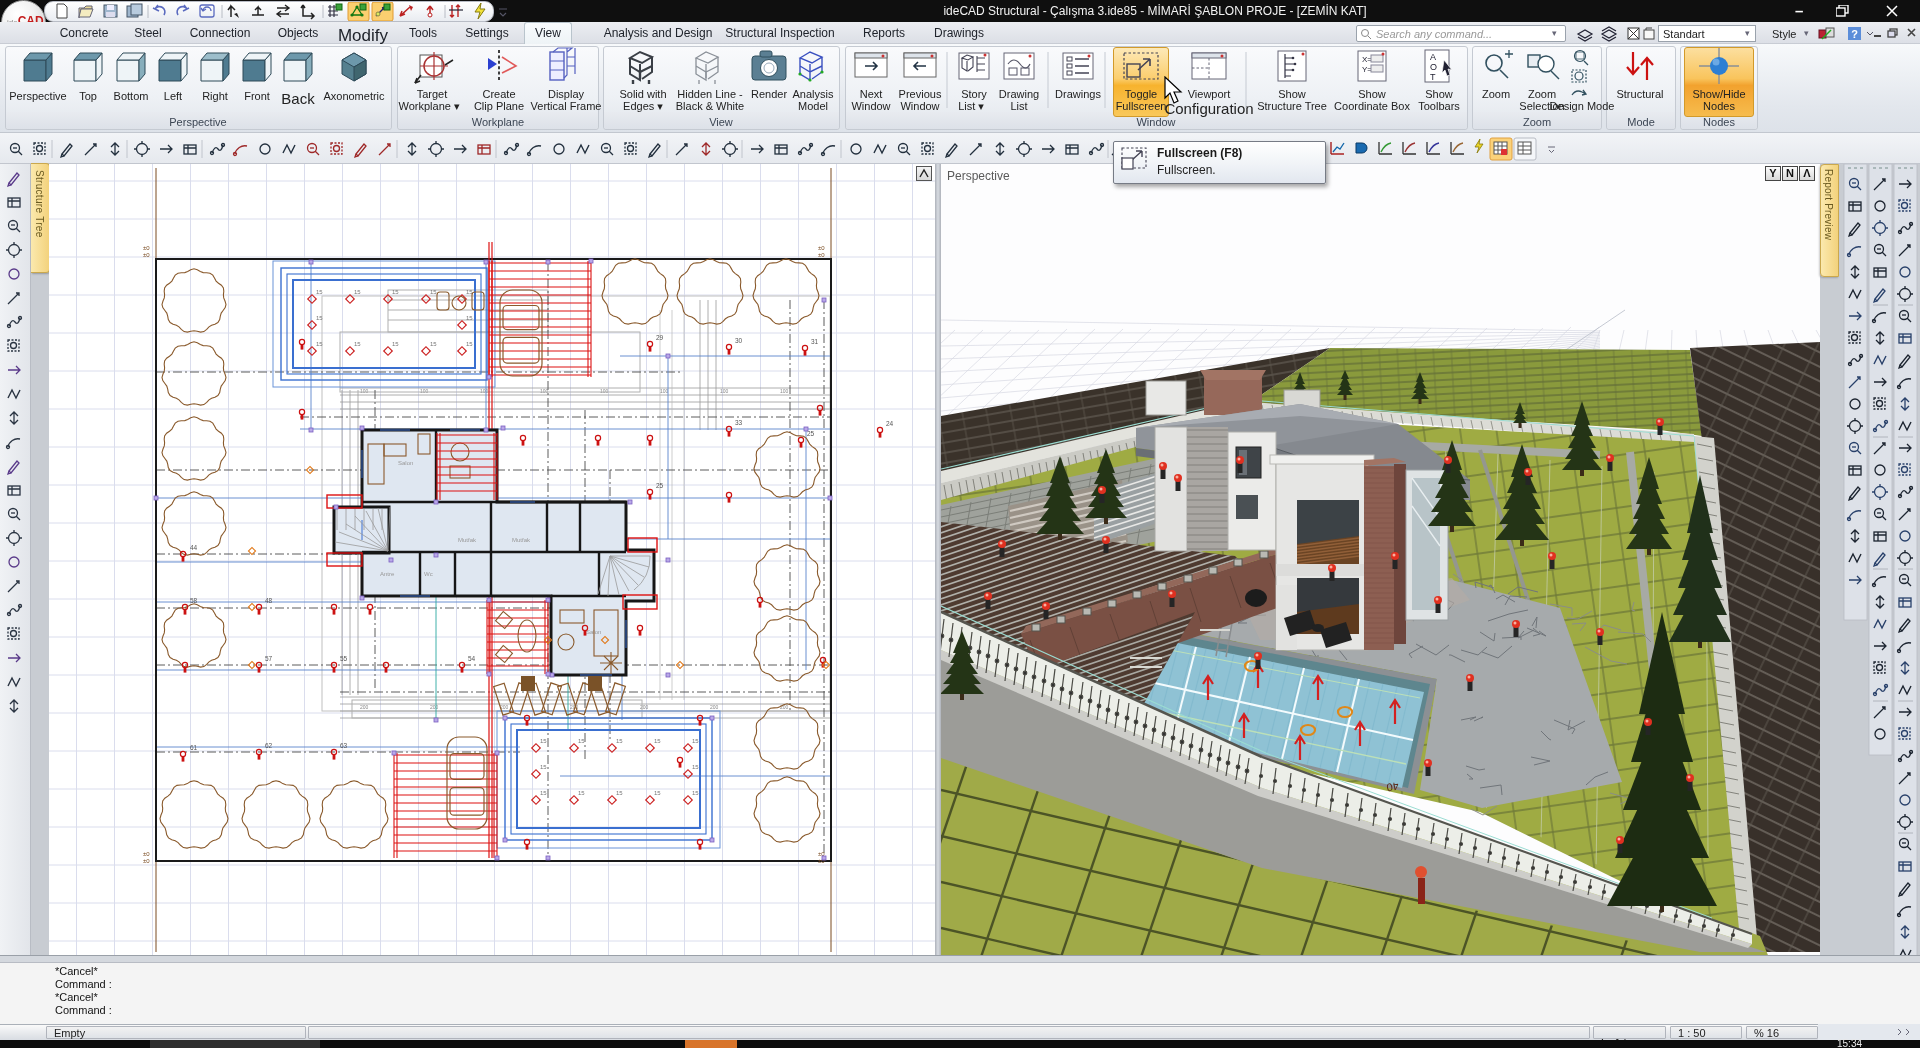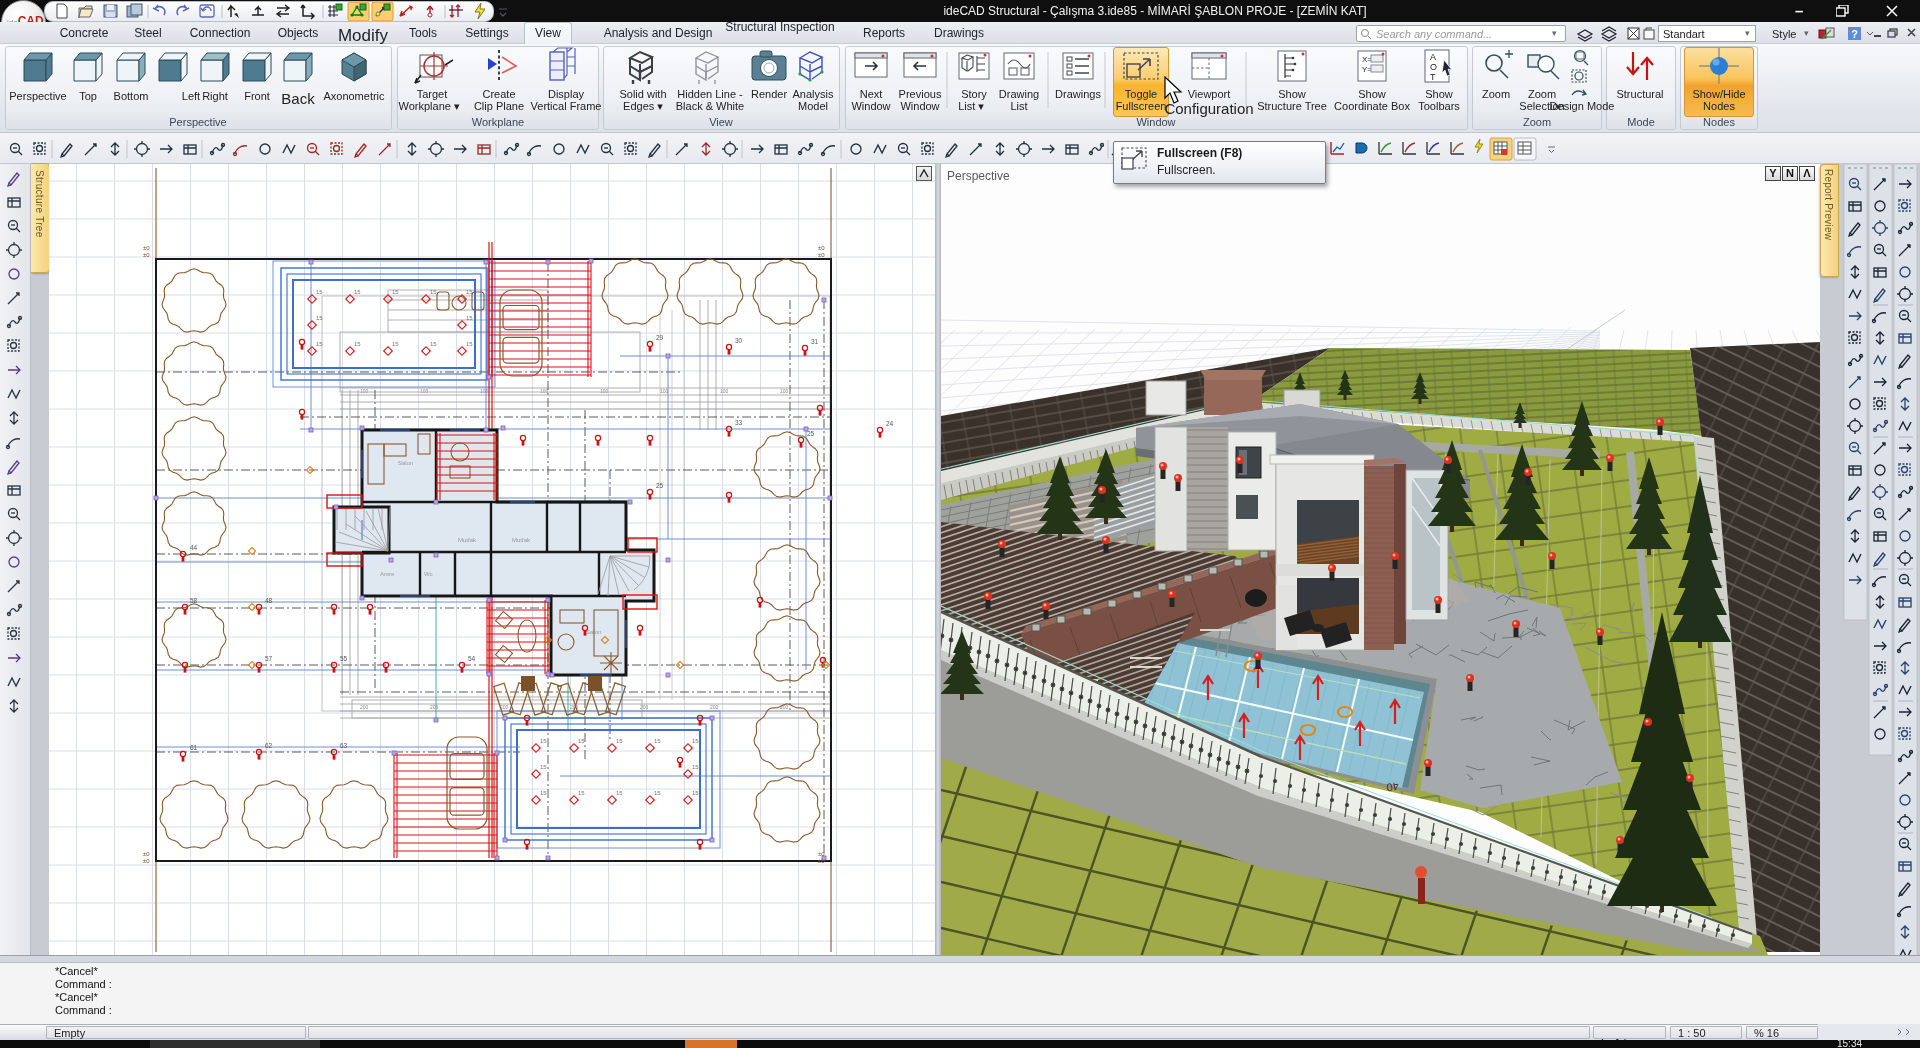--- a/index.html
+++ b/index.html
@@ -73,21 +73,21 @@
 <div class="t" style="left:84px;top:26px;font-size:12px;color:#20242c;font-weight:normal;transform:translateX(-50%);">Concrete</div>
 <div class="t" style="left:148px;top:26px;font-size:12px;color:#20242c;font-weight:normal;transform:translateX(-50%);">Steel</div>
 <div class="t" style="left:220px;top:26px;font-size:12px;color:#20242c;font-weight:normal;transform:translateX(-50%);">Connection</div>
 <div class="t" style="left:298px;top:26px;font-size:12px;color:#20242c;font-weight:normal;transform:translateX(-50%);">Objects</div>
 <div class="t" style="left:363px;top:26px;font-size:17px;color:#20242c;font-weight:normal;transform:translateX(-50%);">Modify</div>
 <div class="t" style="left:423px;top:26px;font-size:12px;color:#20242c;font-weight:normal;transform:translateX(-50%);">Tools</div>
 <div class="t" style="left:487px;top:26px;font-size:12px;color:#20242c;font-weight:normal;transform:translateX(-50%);">Settings</div>
 <div class="abs" style="left:524px;top:22px;width:48px;height:22px;background:linear-gradient(#f8fbfd,#eef3f6);border:1px solid #b9c4cc;border-bottom:none;border-radius:3px 3px 0 0;"></div>
 <div class="t" style="left:548px;top:26px;font-size:12px;color:#20242c;font-weight:normal;transform:translateX(-50%);">View</div>
 <div class="t" style="left:658px;top:26px;font-size:12px;color:#20242c;font-weight:normal;transform:translateX(-50%);">Analysis and Design</div>
-<div class="t" style="left:780px;top:20px;font-size:12px;color:#20242c;font-weight:normal;transform:translateX(-50%);">Structural Inspection</div>
+<div class="t" style="left:780px;top:26px;font-size:12px;color:#20242c;font-weight:normal;transform:translateX(-50%);">Structural Inspection</div>
 <div class="t" style="left:884px;top:26px;font-size:12px;color:#20242c;font-weight:normal;transform:translateX(-50%);">Reports</div>
 <div class="t" style="left:959px;top:26px;font-size:12px;color:#20242c;font-weight:normal;transform:translateX(-50%);">Drawings</div>
 <div class="abs" style="left:1356px;top:25px;width:210px;height:17px;background:#fff;border:1px solid #9aa2ac;border-radius:2px;"></div>
 <svg class="abs" style="left:1360px;top:28px" width="12" height="12">
       <circle cx="5" cy="5" r="3.5" fill="none" stroke="#888"></circle>
       <line x1="8" y1="8" x2="11" y2="11" stroke="#888"></line>
     </svg>
 <div class="t" style="left:1376px;top:28px;font-size:11px;color:#999;font-weight:normal;font-style:italic;">Search any command...</div>
 <div class="t" style="left:1552px;top:28px;font-size:9px;color:#667;font-weight:normal;">▾</div>
 <svg class="abs" style="left:1576px;top:25px" width="120" height="18">
@@ -119,21 +119,21 @@
       <rect x="16" y="4" width="7" height="6" fill="#dde" stroke="#444" stroke-width="1.3"></rect>
       <path d="M36 2 l7 7 m0 -7 l-7 7" stroke="#444" stroke-width="1.6"></path>
     </svg>
 <div class="abs" style="left:0px;top:44px;width:1920px;height:89px;background:linear-gradient(#f7f9fb,#e3e7ed 70%,#dde2e9);border-bottom:1px solid #c2c7cf;"></div>
 <div class="abs" style="left:5px;top:46px;width:387px;height:84px;background:linear-gradient(#f9fafc,#eef1f5 60%,#e2e6ec);border:1px solid #c5cad2;border-radius:3px;"></div>
 <div class="abs" style="left:6px;top:112px;width:385px;height:17px;background:linear-gradient(#e8ebf0,#dde1e8);border-radius:0 0 3px 3px;"></div>
 <div class="t" style="left:198px;top:116px;font-size:11px;color:#3c4654;font-weight:normal;transform:translateX(-50%);">Perspective</div>
 <div class="t" style="left:38px;top:90px;font-size:11px;color:#222;font-weight:normal;transform:translateX(-50%);">Perspective</div>
 <div class="t" style="left:88px;top:90px;font-size:11px;color:#222;font-weight:normal;transform:translateX(-50%);">Top</div>
 <div class="t" style="left:131px;top:90px;font-size:11px;color:#222;font-weight:normal;transform:translateX(-50%);">Bottom</div>
-<div class="t" style="left:173px;top:90px;font-size:11px;color:#222;font-weight:normal;transform:translateX(-50%);padding-left:36px;">Left</div>
+<div class="t" style="left:173px;top:90px;font-size:11px;color:#222;font-weight:normal;transform:translateX(-50%);">Left</div>
 <div class="t" style="left:215px;top:90px;font-size:11px;color:#222;font-weight:normal;transform:translateX(-50%);">Right</div>
 <div class="t" style="left:257px;top:90px;font-size:11px;color:#222;font-weight:normal;transform:translateX(-50%);">Front</div>
 <div class="t" style="left:298px;top:90px;font-size:15px;color:#222;font-weight:normal;transform:translateX(-50%);">Back</div>
 <div class="t" style="left:354px;top:90px;font-size:11px;color:#222;font-weight:normal;transform:translateX(-50%);">Axonometric</div>
 <div class="abs" style="left:397px;top:46px;width:202px;height:84px;background:linear-gradient(#f9fafc,#eef1f5 60%,#e2e6ec);border:1px solid #c5cad2;border-radius:3px;"></div>
 <div class="abs" style="left:398px;top:112px;width:200px;height:17px;background:linear-gradient(#e8ebf0,#dde1e8);border-radius:0 0 3px 3px;"></div>
 <div class="t" style="left:498px;top:116px;font-size:11px;color:#3c4654;font-weight:normal;transform:translateX(-50%);">Workplane</div>
 <div class="t" style="left:432px;top:88px;font-size:11px;color:#222;font-weight:normal;transform:translateX(-50%);">Target</div>
 <div class="t" style="left:429px;top:100px;font-size:11px;color:#222;font-weight:normal;transform:translateX(-50%);">Workplane ▾</div>
 <div class="t" style="left:499px;top:88px;font-size:11px;color:#222;font-weight:normal;transform:translateX(-50%);">Create</div>

